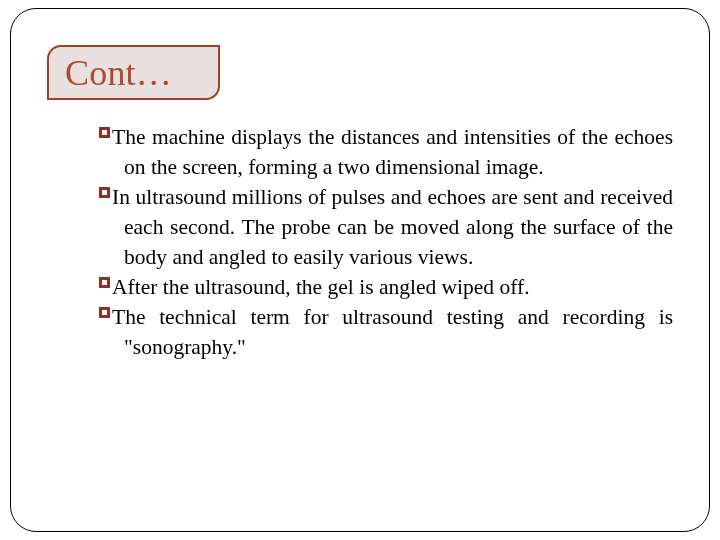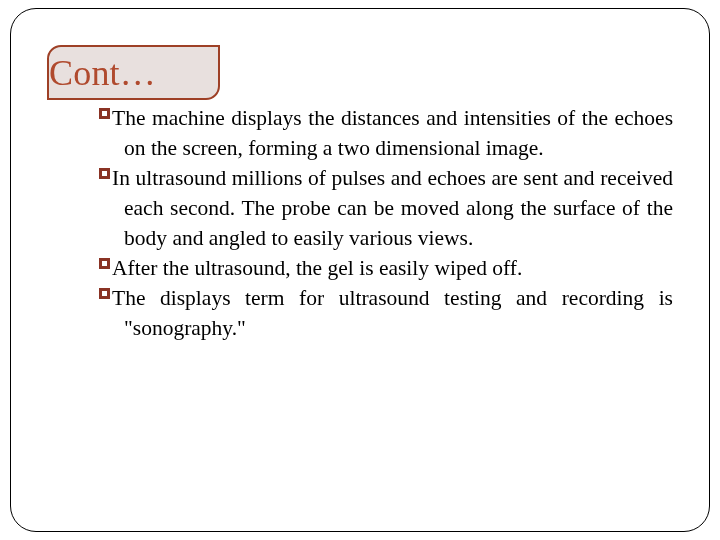--- a/index.html
+++ b/index.html
@@ -45,33 +45,34 @@
     background: #e8e0de;
     border: 2px solid #9e4026;
     border-top-left-radius: 14px;
     border-bottom-right-radius: 14px;
     border-top-right-radius: 0;
     border-bottom-left-radius: 0;
     display: flex;
     align-items: center;
   }
   #title-text {
+    padding-left: 16px;
     font-size: 36px;
     line-height: 1;
     color: #b04a2e;
     font-family: "Liberation Serif", "DejaVu Serif", serif;
     white-space: nowrap;
     letter-spacing: 0.2px;
   }
 
   
   #body {
     position: absolute;
     left: 99px;
-    top: 103px;
+    top: 122px;
     width: 574px;
   }
 
   .bullet-item {
     position: relative;
     padding-left: 25px;
     margin: 0 0 0 0;
     font-size: 21.5px;
     line-height: 30px;
     color: #000000;
@@ -113,22 +114,22 @@
     </div>
 
 
     <div class="bullet-item">
       <span class="bullet-marker"></span>
       <span class="bullet-text">In ultrasound millions of pulses and echoes are sent and received each second. The probe can be moved along the surface of the body and angled to easily various views.</span>
     </div>
 
     <div class="bullet-item">
       <span class="bullet-marker"></span>
-      <span class="bullet-text">After the ultrasound, the gel is easily wiped off.</span>
+      <span class="bullet-text">After the ultrasound, the gel is angled wiped off.</span>
     </div>
 
     <div class="bullet-item">
       <span class="bullet-marker"></span>
-      <span class="bullet-text">The displays term for ultrasound testing and recording is "sonography."</span>
+      <span class="bullet-text">The technical term for ultrasound testing and recording is "sonography."</span>
     </div>
 
   </div>
 </div>
 
 </body></html>

